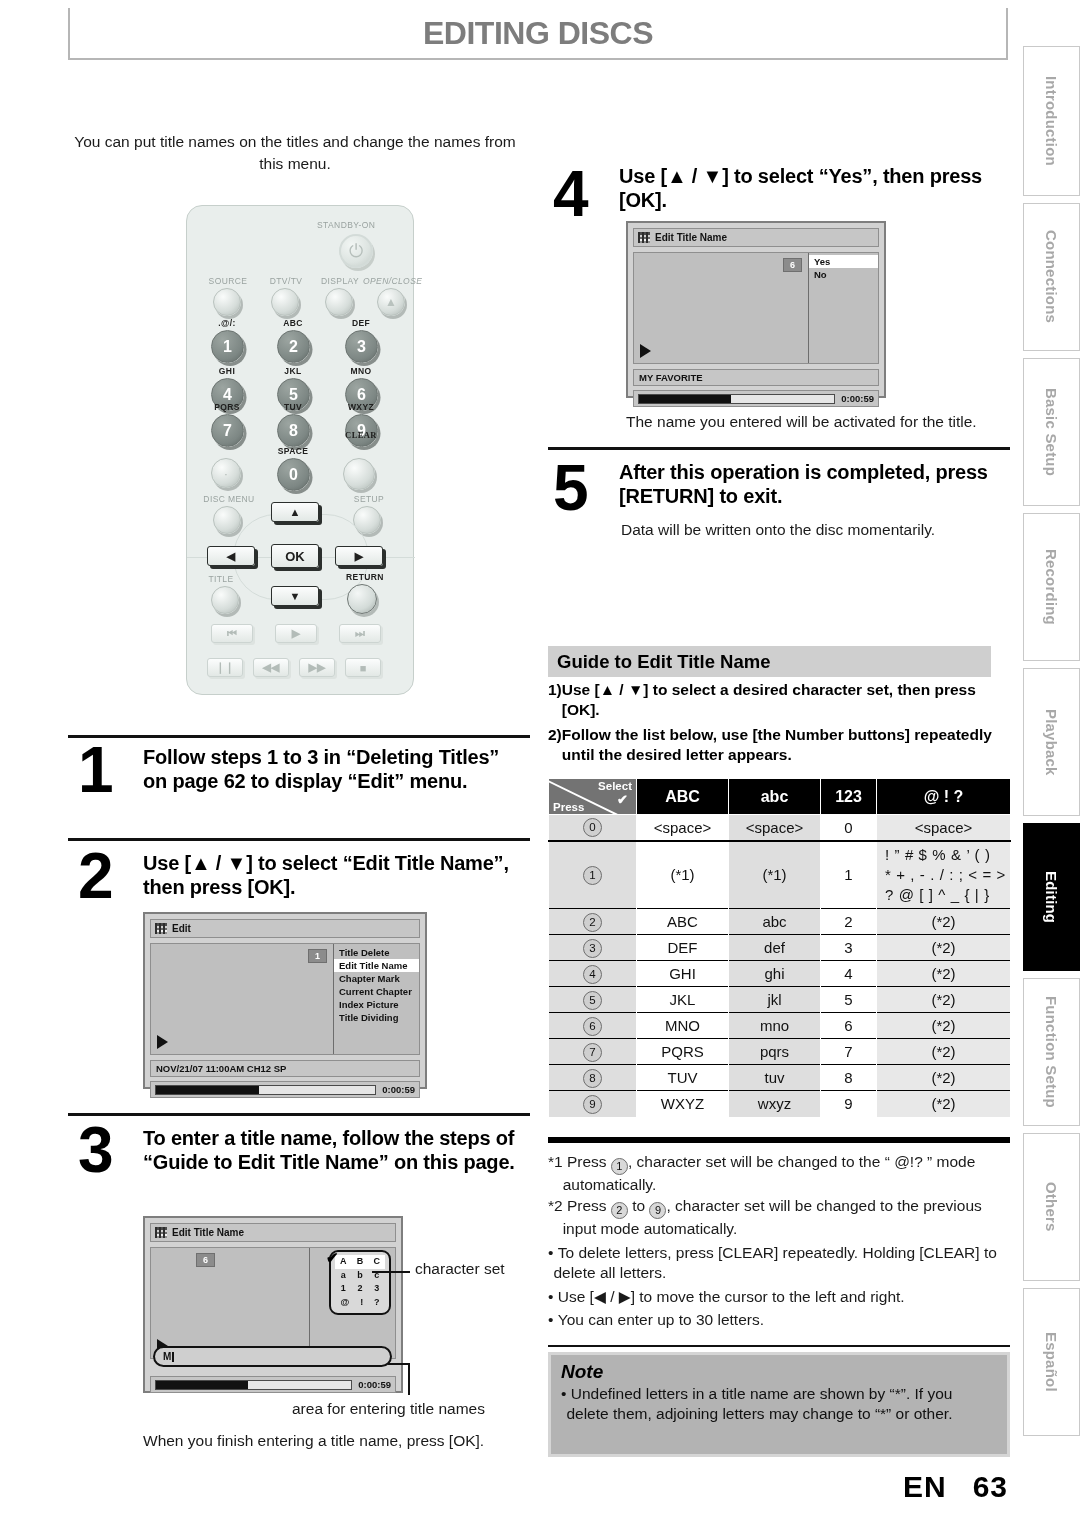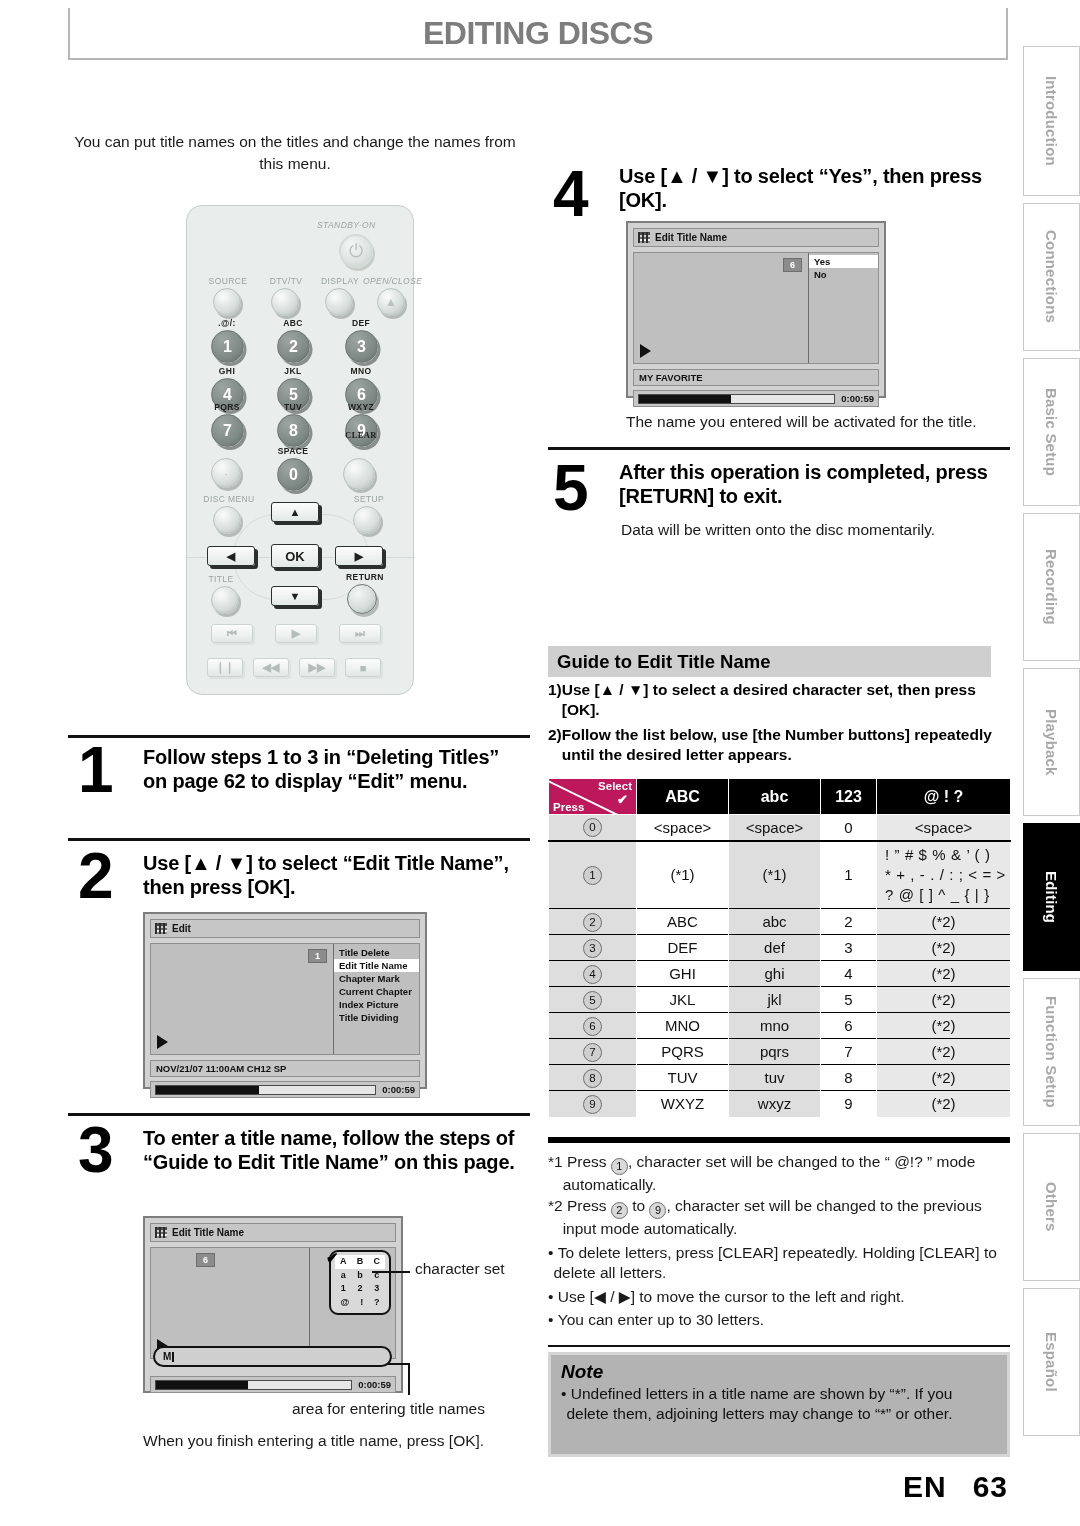--- a/index.html
+++ b/index.html
@@ -214,21 +214,21 @@
 
   
   .ctable {
     position: absolute; border-collapse: collapse; table-layout: fixed;
   }
   .ctable th {
     background: #000; color: #fff; font-size: 16px; font-weight: bold;
     height: 36px; border: 1.5px solid #fff; padding: 0;
   }
   .ctable th.corner {
-    background: #be185d; position: relative; padding: 0;
+    background: #737373; position: relative; padding: 0;
   }
   .corner-sel {
     position: absolute; right: 4px; top: 1px; font-size: 11.5px;
     font-weight: bold; color: #fff;
   }
   .corner-chk {
     position: absolute; right: 8px; top: 13px; font-size: 13px;
     font-weight: bold; color: #fff;
   }
   .corner-press {
@@ -314,21 +314,21 @@
 
   <div class="chapter-banner">
     <div class="chapter-banner-text">EDITING DISCS</div>
   </div>
 
 
   <div class="intro-text">You can put title names on the titles and change the names from this menu.</div>
 
   <div class="remote-wrap">
     <div class="remote">
-      <div class="rc-label" style="left:130px; top:14px;font-style:italic;">STANDBY-ON</div>
+      <div class="rc-label" style="left:130px; top:14px;">STANDBY-ON</div>
       <div class="rc-power" style="left:152px; top:28px;">⏻</div>
 
       <div class="rc-label" style="left:14px;  top:70px; width:54px;">SOURCE</div>
       <div class="rc-label" style="left:72px;  top:70px; width:54px;">DTV/TV</div>
       <div class="rc-label" style="left:126px; top:70px; width:54px;">DISPLAY</div>
       <div class="rc-label" style="left:176px; top:70px; width:56px;font-style:italic;">OPEN/CLOSE</div>
       <div class="rc-btn" style="left:26px;  top:82px; width:28px; height:28px;"></div>
       <div class="rc-btn" style="left:84px;  top:82px; width:28px; height:28px;"></div>
       <div class="rc-btn" style="left:138px; top:82px; width:28px; height:28px;"></div>
       <div class="rc-btn" style="left:190px; top:82px; width:28px; height:28px; display:flex; align-items:center; justify-content:center; color:#b9c2be; font-size:12px;">▲</div>

